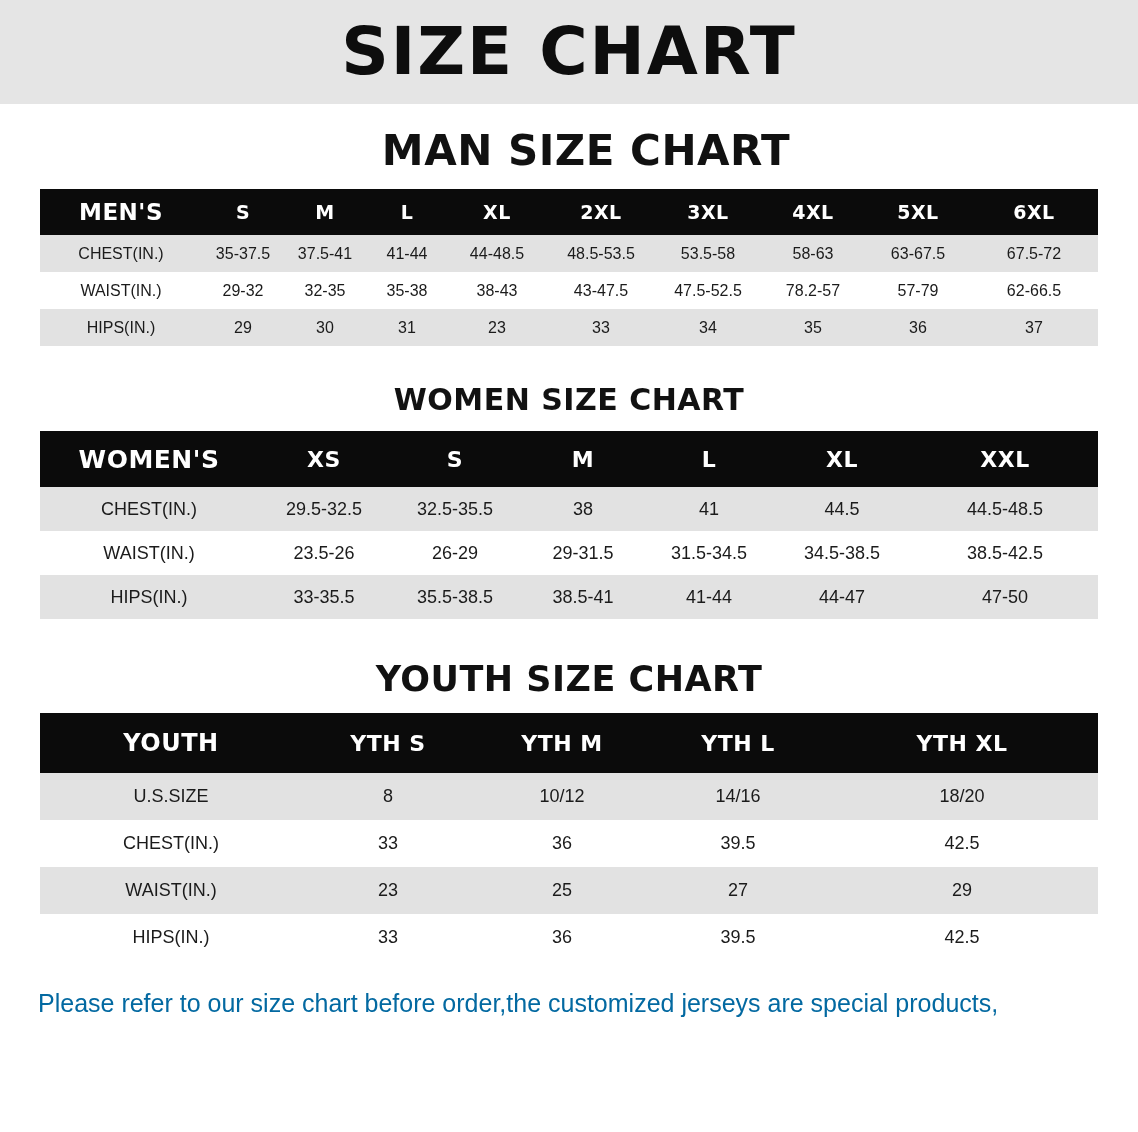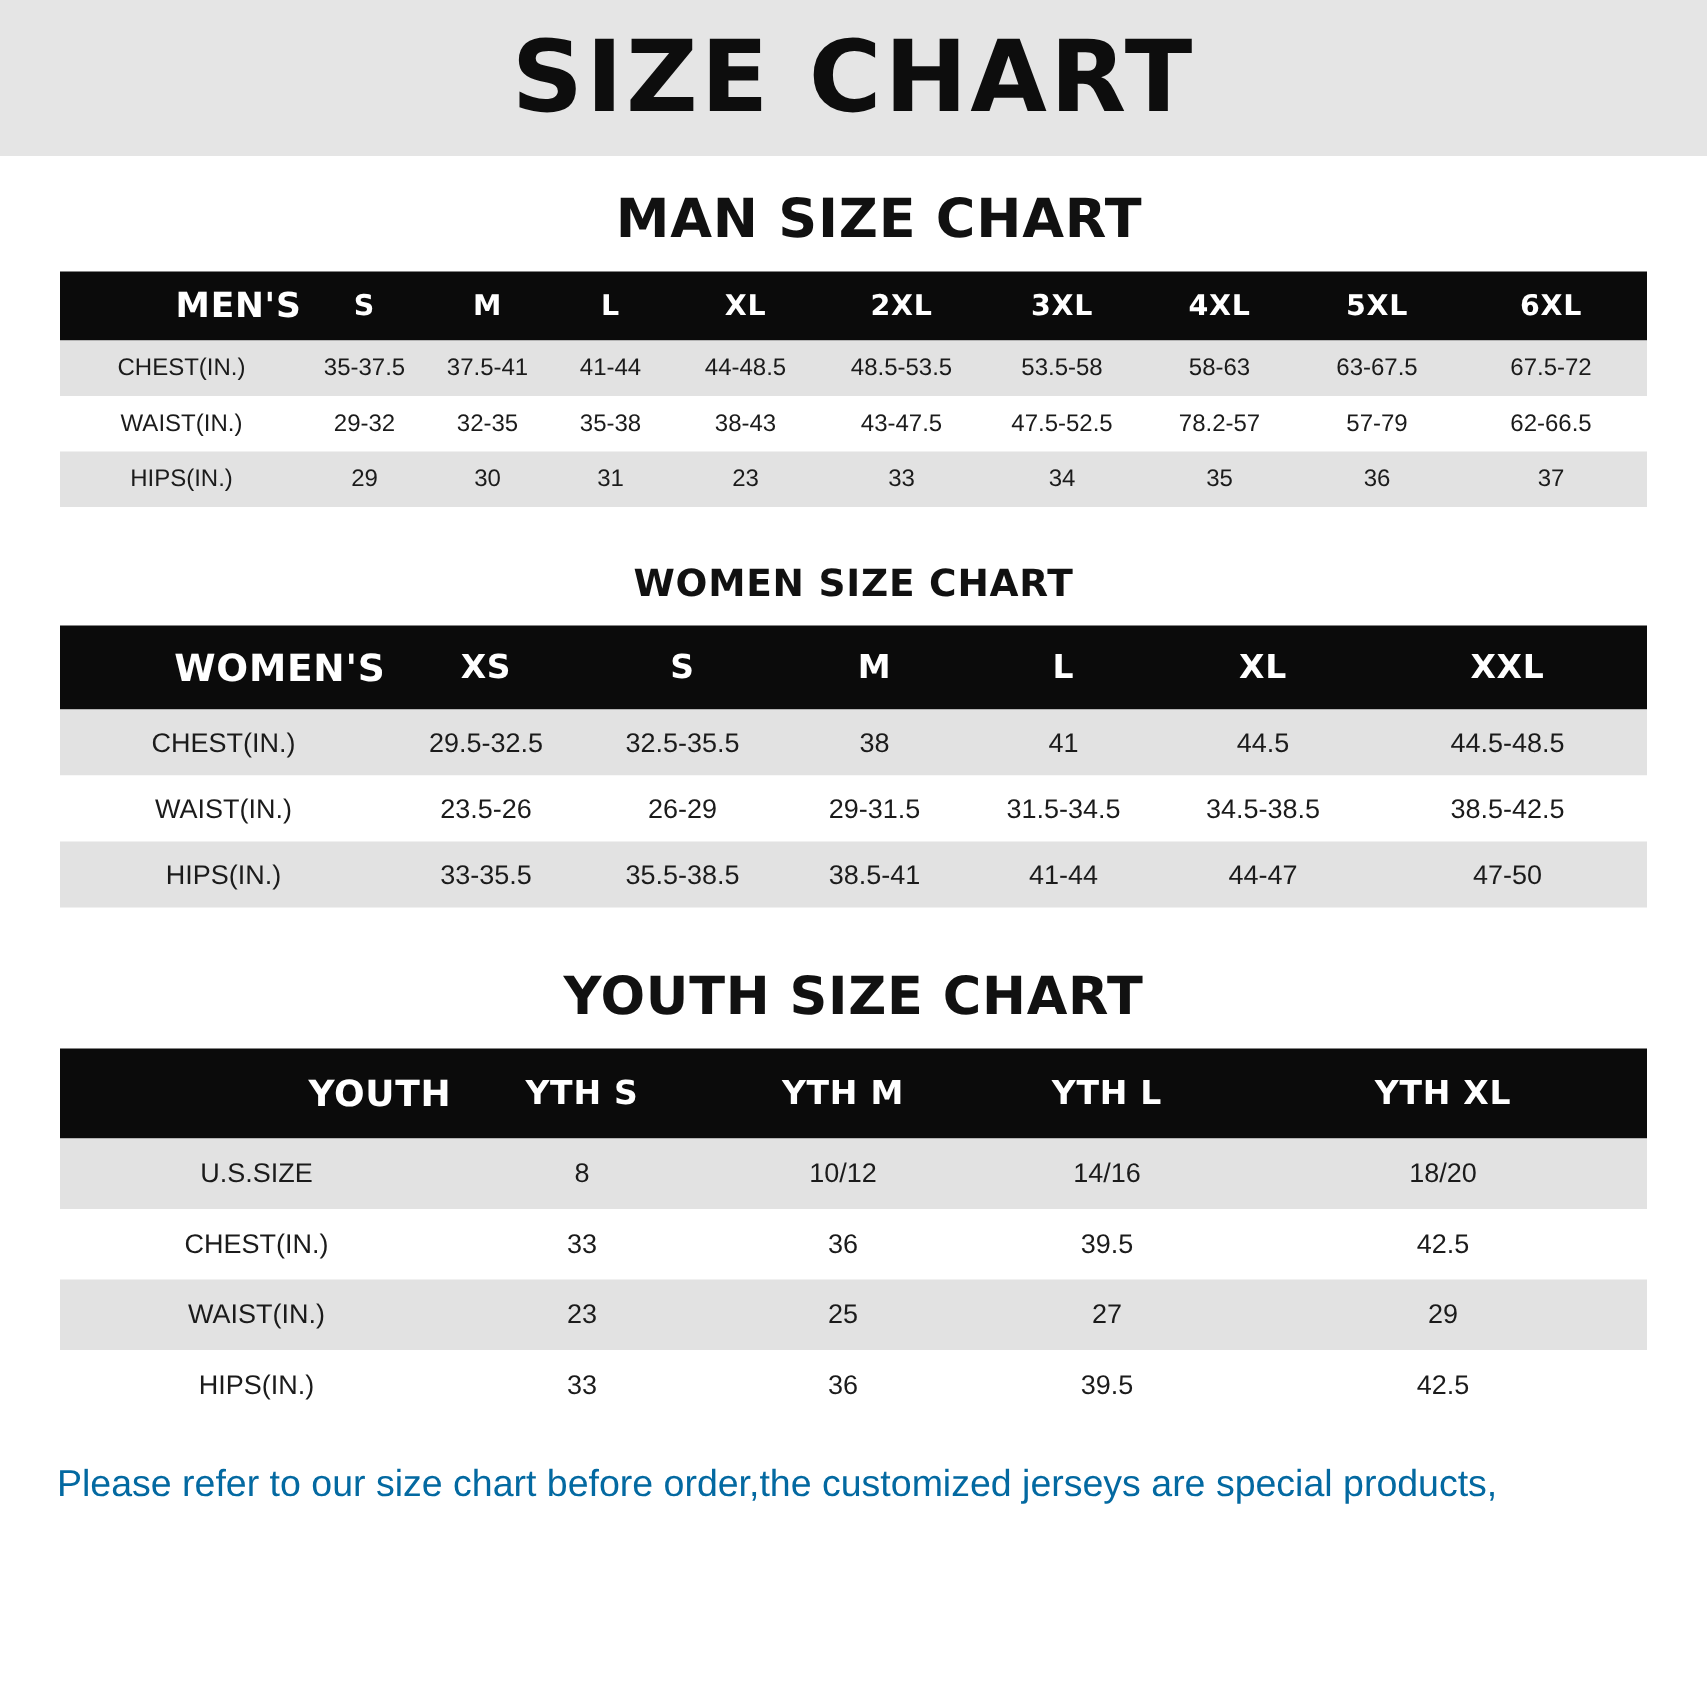--- a/index.html
+++ b/index.html
@@ -39,22 +39,22 @@
   }
 
   
   .section-title {
     text-align: center;
     font-family: "DejaVu Sans", sans-serif;
     font-weight: bold;
     color: #111111;
     letter-spacing: 0.5px;
   }
-  .t-man   { font-size: 36px; margin-top: 22px; margin-left: 34px; }
-  .t-women { font-size: 25px; margin-top: 36px; }
+  .t-man   { font-size: 42px; margin-top: 22px; margin-left: 34px; }
+  .t-women { font-size: 30px; margin-top: 36px; }
   .t-youth { font-size: 35px; margin-top: 40px; }
 
   
   .table-wrap {
     padding: 0 40px;
     margin-top: 14px;
   }
   table {
     width: 1058px;
     border-collapse: collapse;
@@ -62,21 +62,21 @@
   }
   thead th {
     background: #0b0b0b;
     color: #ffffff;
     font-family: "DejaVu Sans", sans-serif;
     font-weight: bold;
     text-align: center;
     letter-spacing: 0.5px;
   }
   thead th.rowlabel {
-    text-align: right;
+    text-align: center;
   }
   tbody td {
     text-align: center;
     color: #1b1b1b;
     font-family: "Liberation Sans", sans-serif;
   }
   tbody td.rowlabel {
     text-align: center;
     font-weight: 400;
   }

